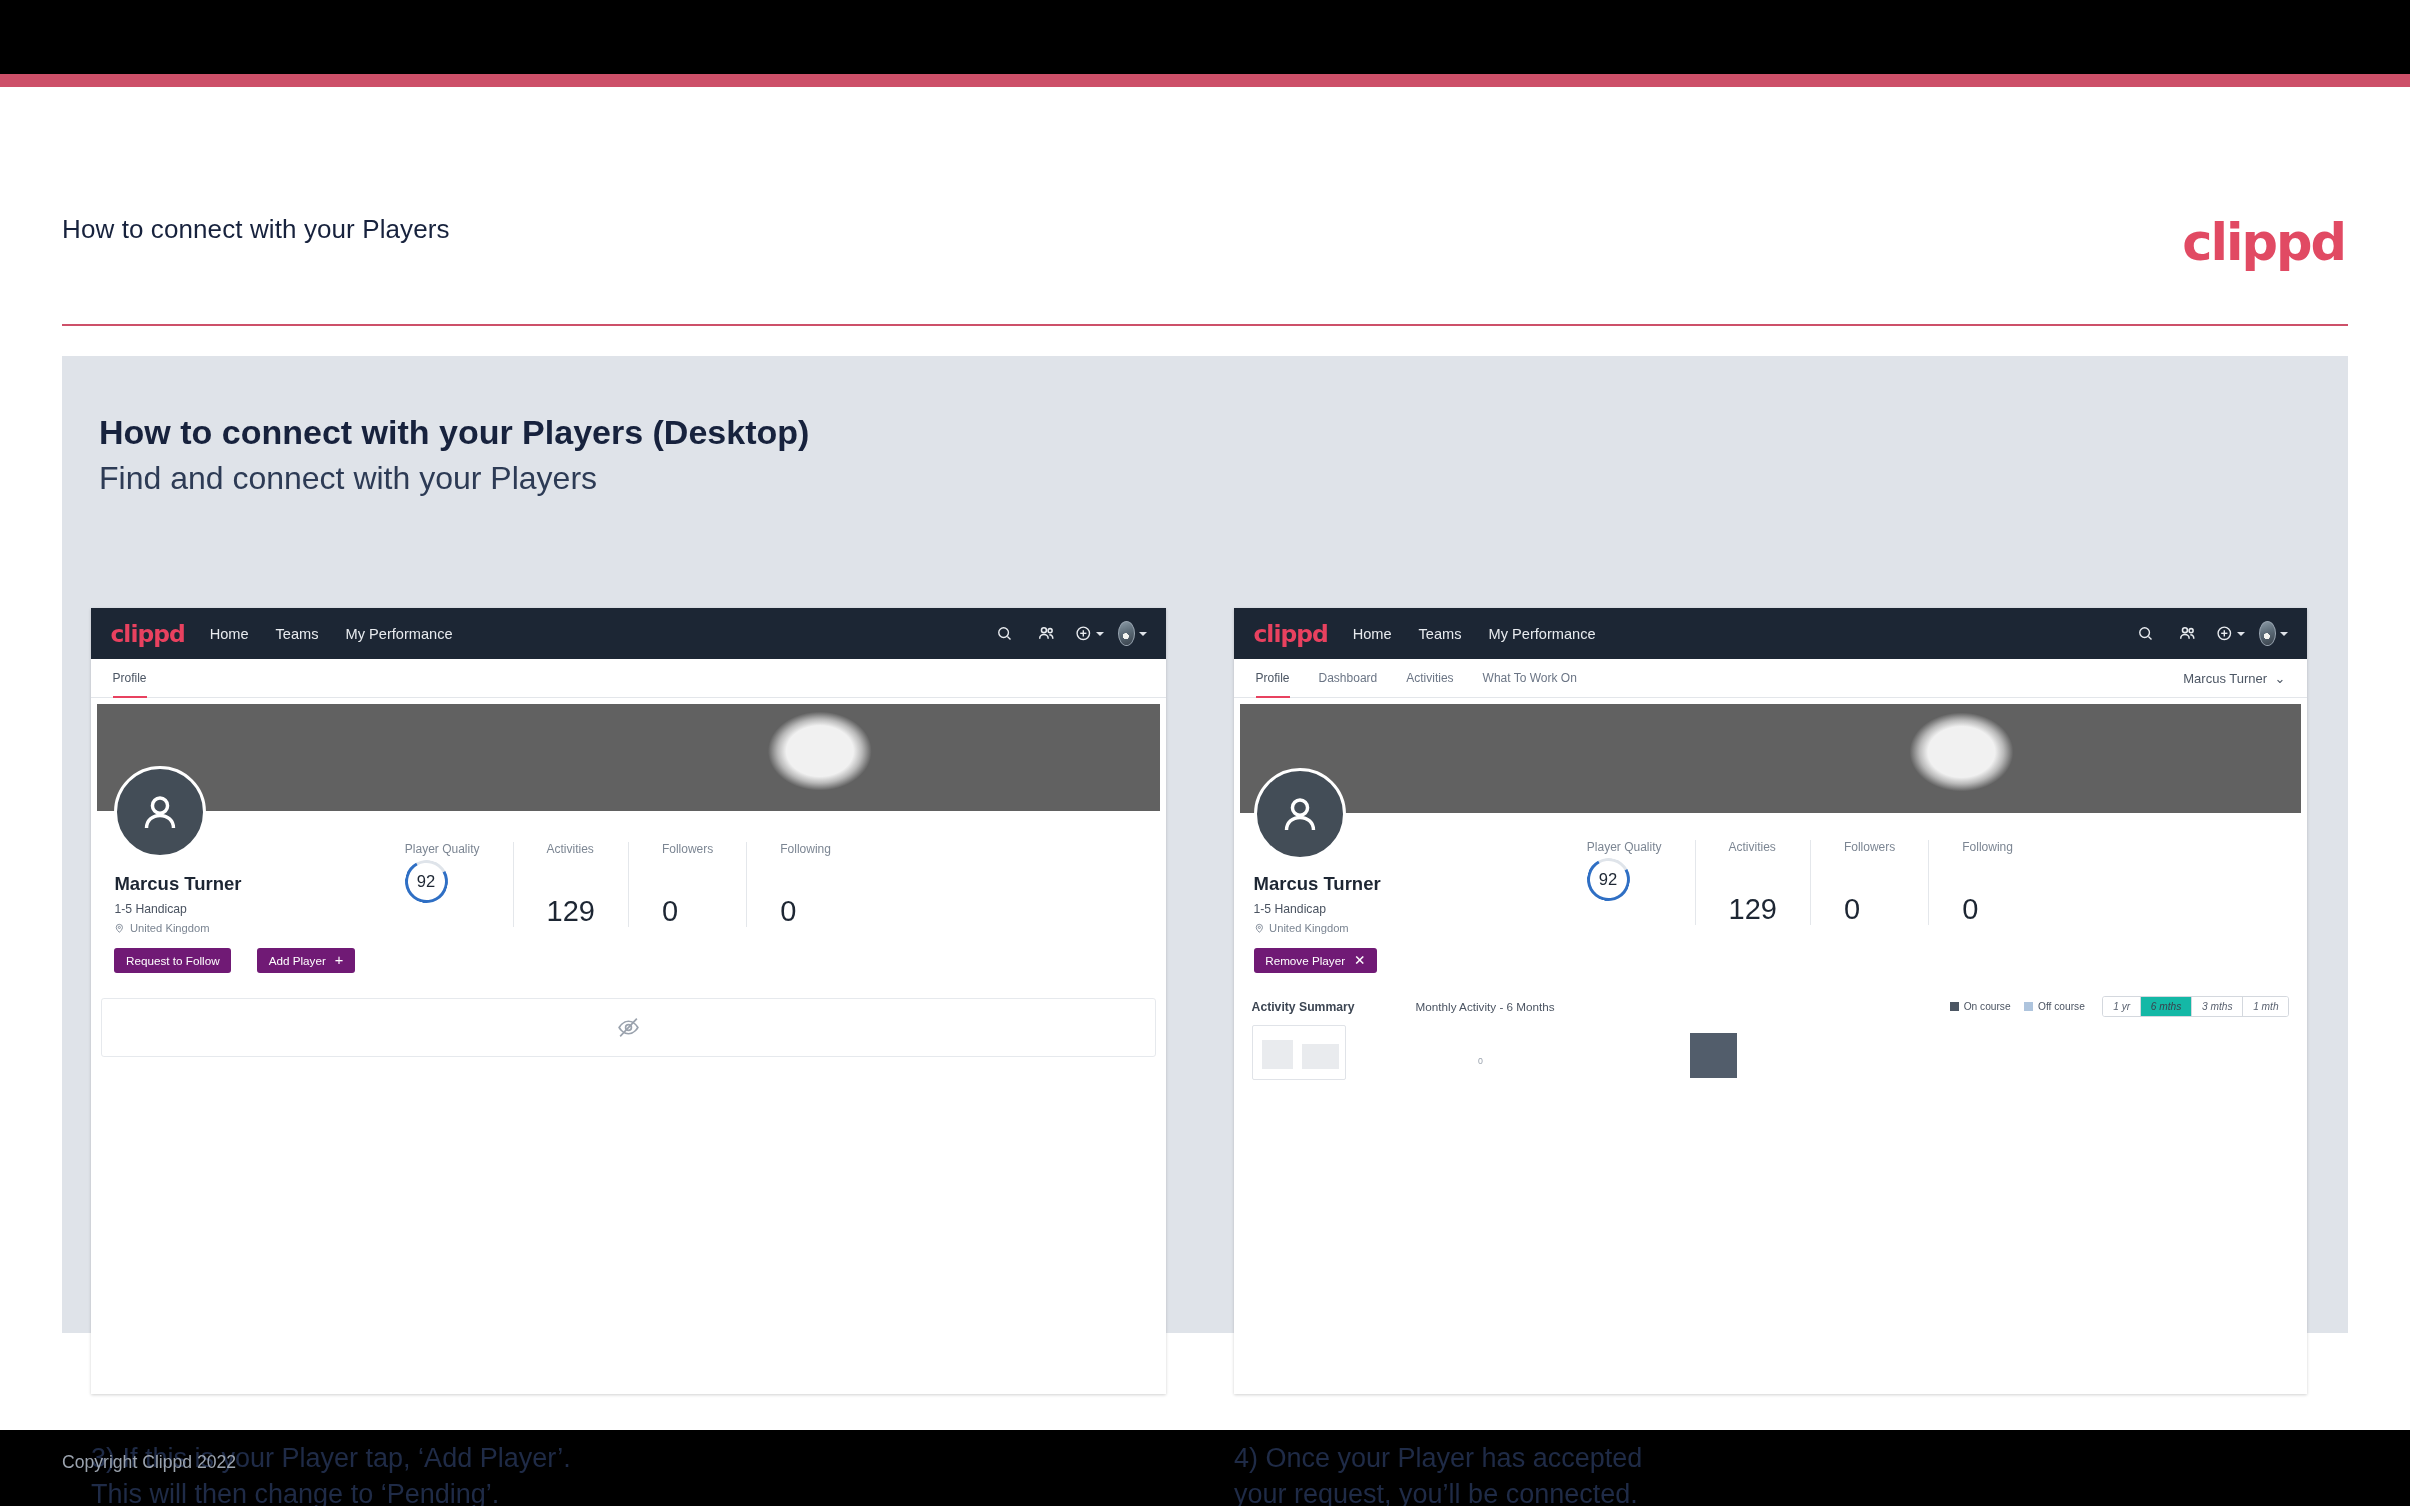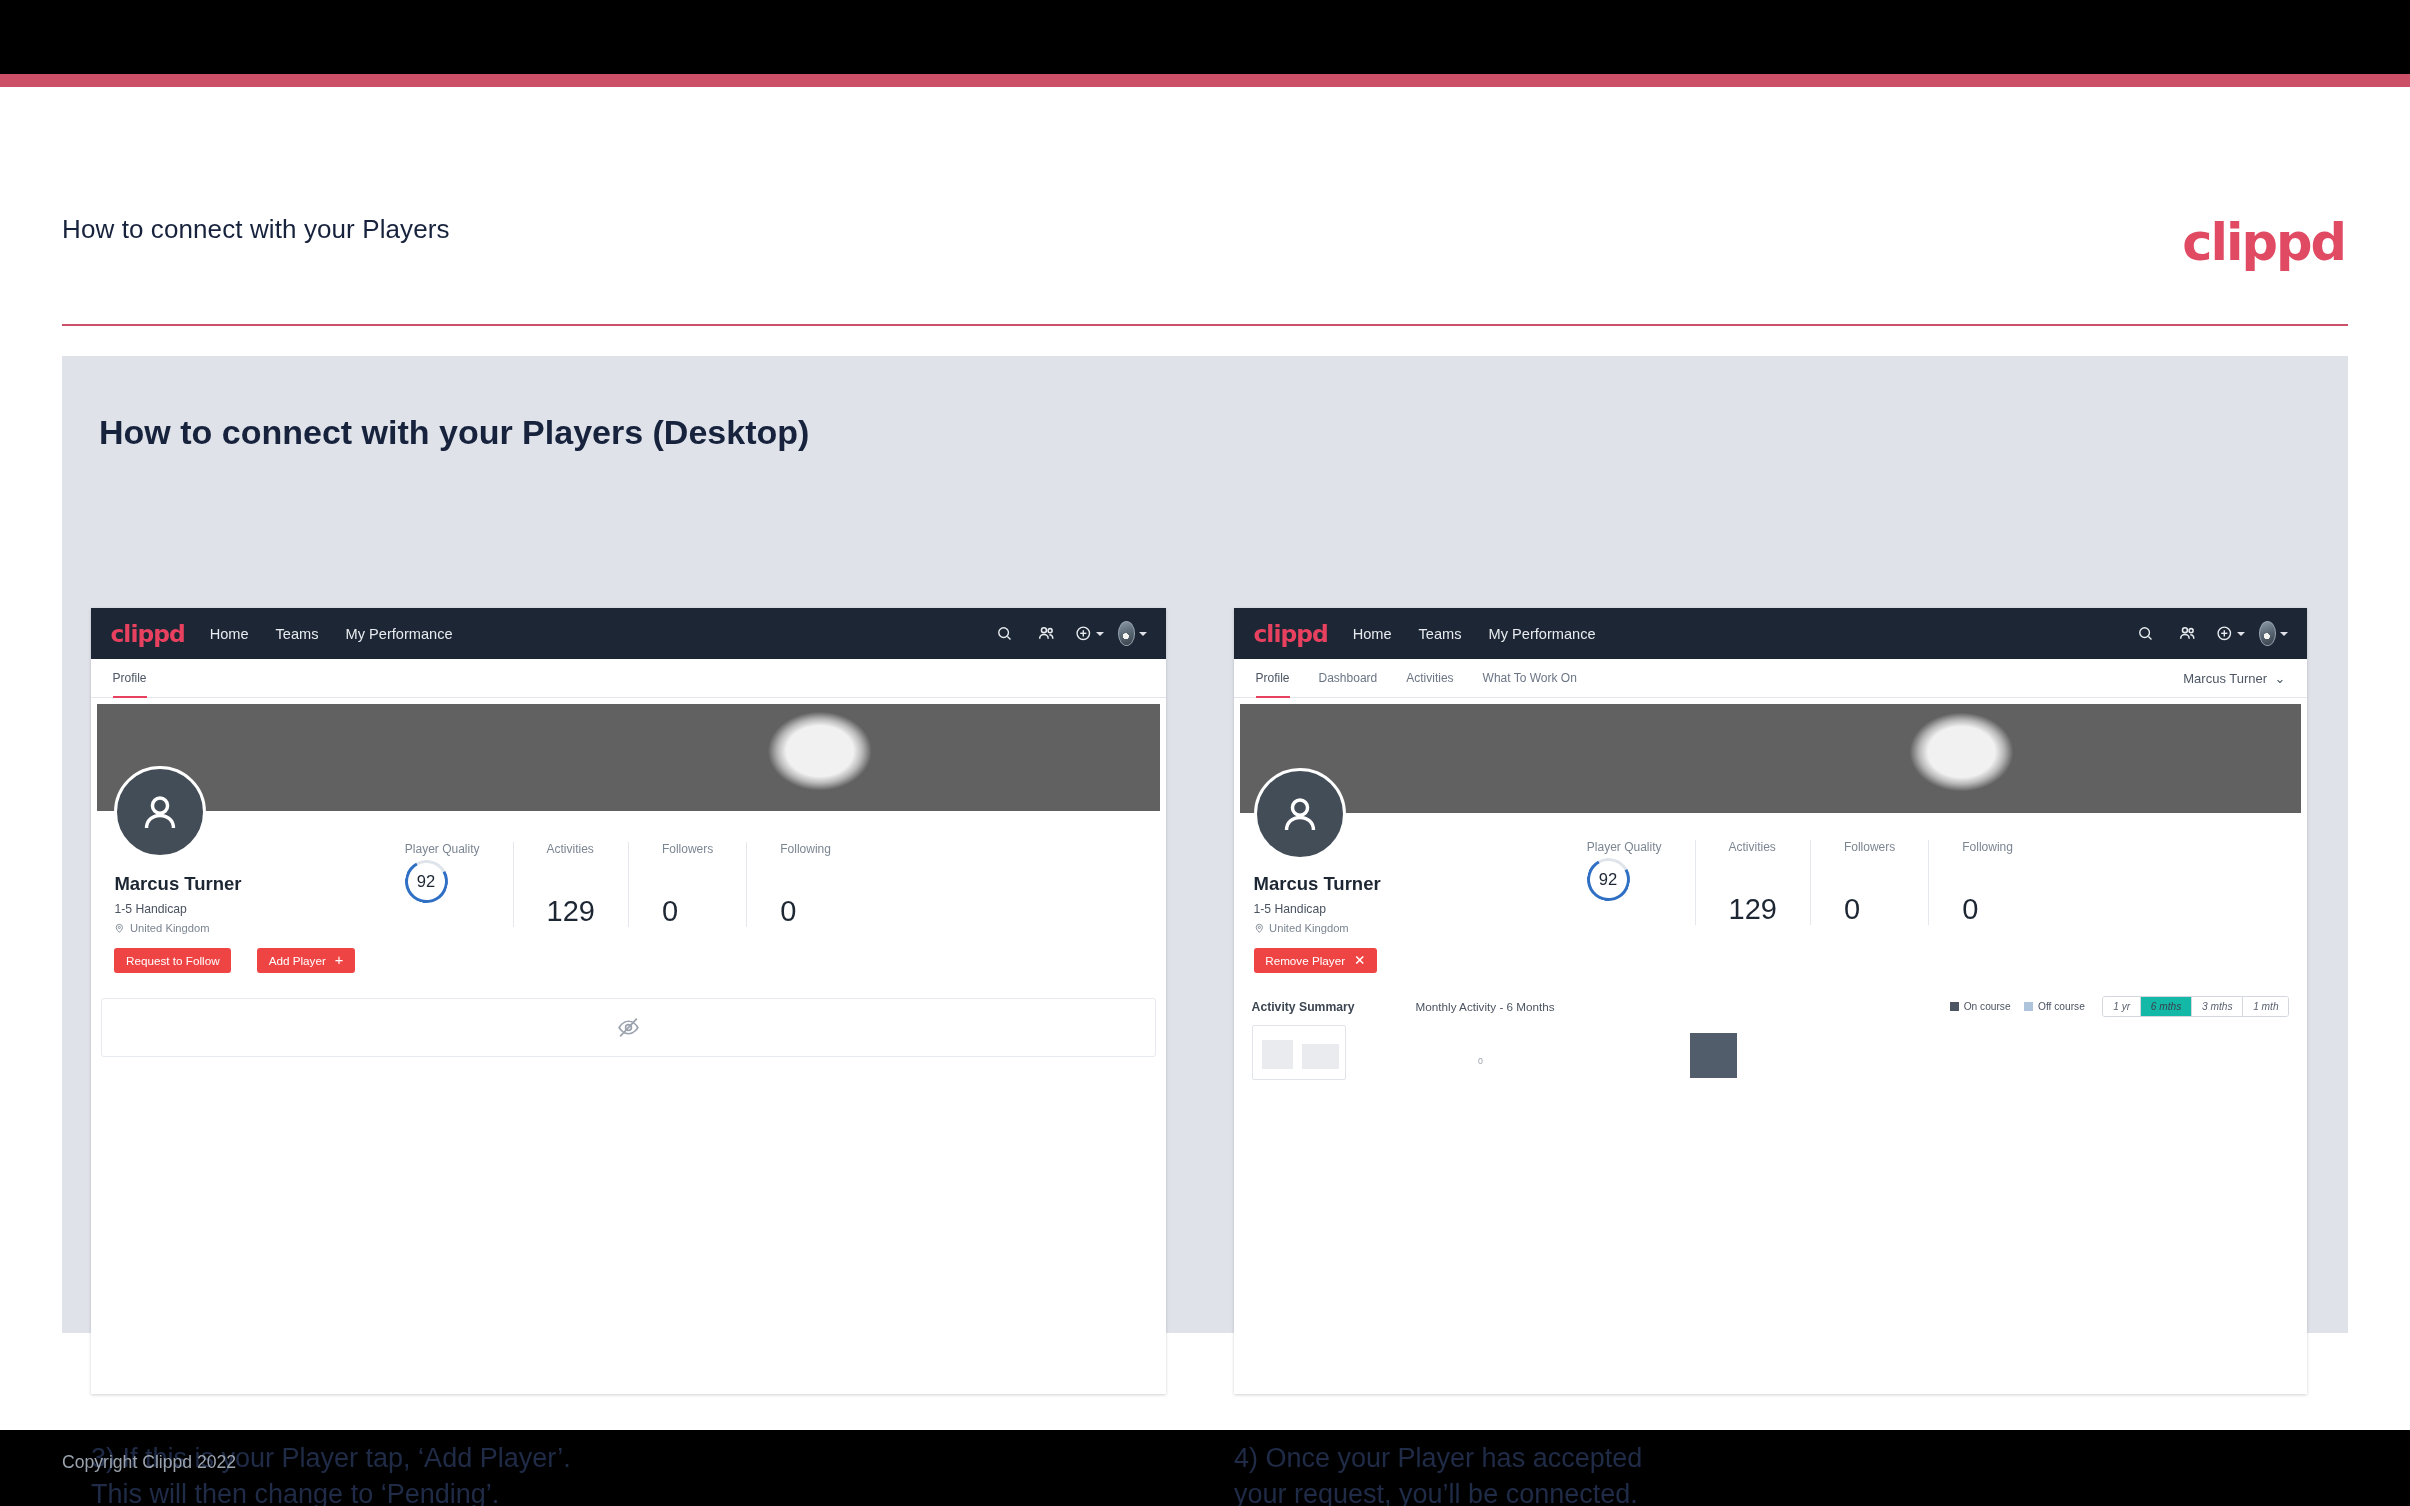--- a/index.html
+++ b/index.html
@@ -121,21 +121,21 @@
     position:absolute; left:23.4px; top:-45px; width:92px; height:92px;
     border-radius:50%; background:#434d57; border:3.9px solid #fff;
   }
   .avatar-big svg { position:absolute; left:50%; top:50%; transform:translate(-50%,-48%); }
 
   .pname { position:absolute; font-size:18.5px; font-weight:bold; color:#1d2633; }
   .phcap { position:absolute; font-size:12.2px; color:#4a5361; }
   .ploc  { position:absolute; font-size:11.2px; color:#7b8592; display:flex; align-items:center; gap:4.9px; }
 
   .btn-dark {
-    position:absolute; background:#ef4444; color:#fff;
+    position:absolute; background:#701a75; color:#fff;
     font-size:11.7px; border-radius:2.9px; display:flex; align-items:center;
     justify-content:center; gap:8.8px; padding:0 11.7px; height:25px; white-space:nowrap;
   }
 
   
   .stats { position:absolute; display:flex; align-items:flex-start; }
   .stat { position:relative; padding:0 33px; }
   .stat + .stat { border-left:1px solid #e4e7eb; }
   .stat-label { font-size:12px; color:#7c8693; margin-bottom:3.9px; white-space:nowrap; }
   .stat-val { font-size:29px; color:#1d2633; font-weight:normal; line-height:1.06;margin-top:40px; }
@@ -206,20 +206,21 @@
   <div class="bottombar-black"></div>
 
   <div class="slide">
 
     <div class="slide-header-title">How to connect with your Players</div>
     <div class="brand-logo">clippd</div>
     <div class="header-rule"></div>
 
     <div class="body-panel">
       <div class="panel-title">How to connect with your Players (Desktop)</div>
+      <div class="panel-subtitle">Find and connect with your Players</div>
 
       <div class="shot shot-left">
         <div class="shot-inner">
 
           <div class="appnav">
             <div class="logo">clippd</div>
             <div class="navlink">Home</div>
             <div class="navlink">Teams</div>
             <div class="navlink">My Performance</div>
             <div class="navspacer"></div>

